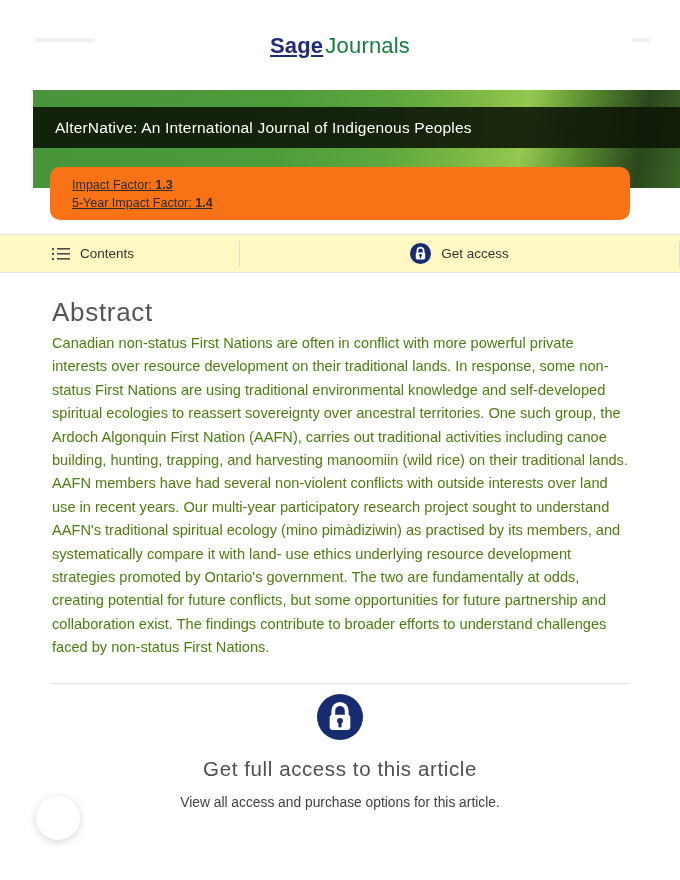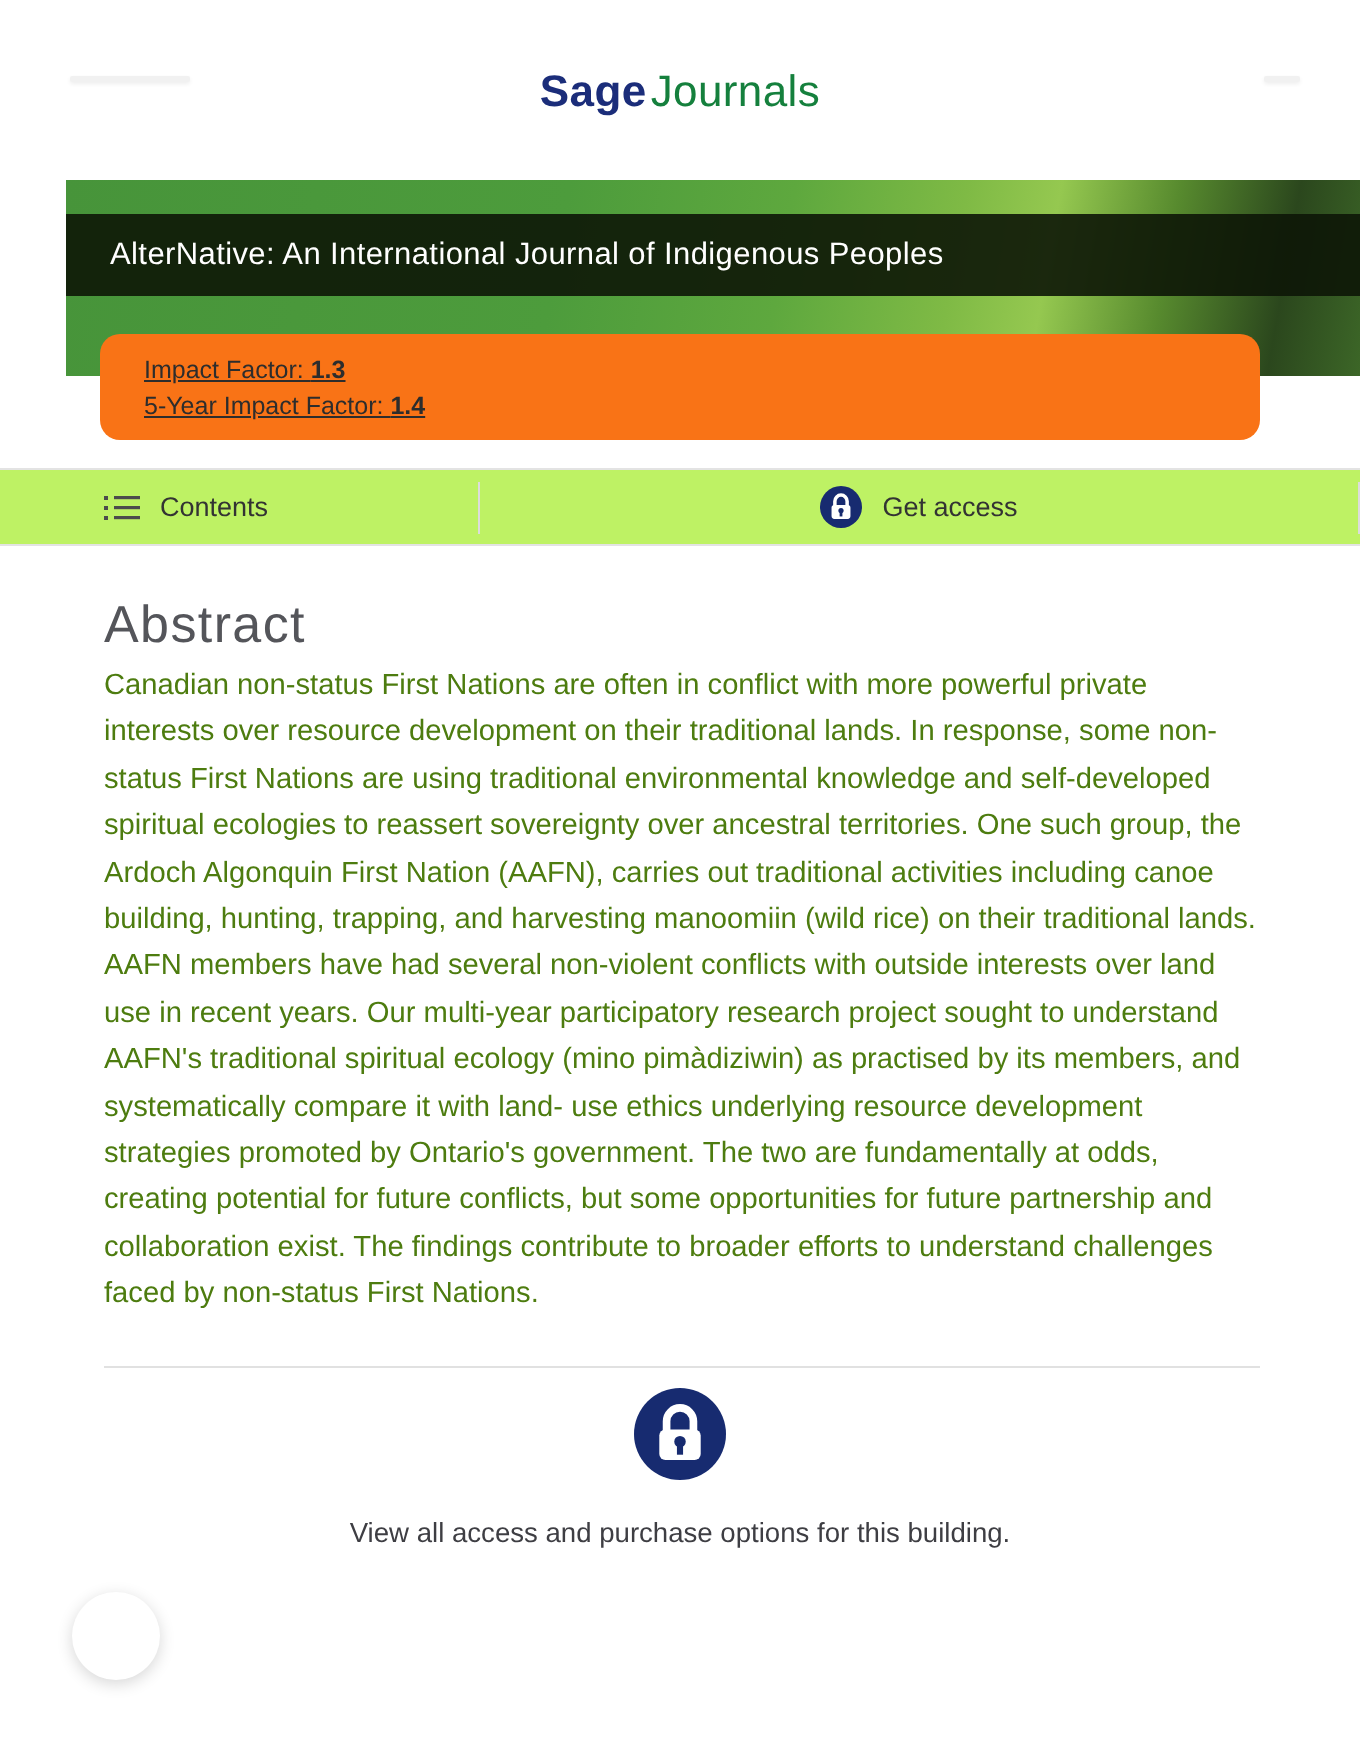--- a/index.html
+++ b/index.html
@@ -10,21 +10,21 @@
     overflow: hidden;
     font-family: "Liberation Sans", "DejaVu Sans", sans-serif;
   }
 
   
   .top-logo {
     position: absolute; top: 33px; left: 0; width: 680px;
     text-align: center; font-size: 22px; letter-spacing: 0.2px;
     cursor: pointer;
   }
-  .logo-sage { font-weight: 700; color: #1b2d7a; }
+  .logo-sage { font-weight: 700; color: #1b2d7a; text-decoration: underline; }
   .logo-journals { font-weight: 400; color: #15803d; margin-left: 2px; }
 
   .skeleton { position: absolute; background: #f1f1f1; box-shadow: 0 1px 2px rgba(0,0,0,0.07); border-radius: 1px; }
   .skeleton.left  { left: 35px;  top: 38px; width: 60px; height: 3px; }
   .skeleton.right { left: 632px; top: 38px; width: 18px; height: 3px; }
 
   
   .banner {
     position: absolute; left: 33px; top: 90px; width: 647px; height: 98px;
     background: linear-gradient(100deg,
@@ -51,21 +51,21 @@
   .metric-link {
     display: block; font-size: 12.5px; line-height: 18px;
     color: #2d2d2d; text-decoration: underline; cursor: pointer;
   }
   .metric-link b { font-weight: 700; }
 
   
   .toolbar {
     position: absolute; left: 0; top: 234px; width: 680px; height: 39px;
     border-top: 1px solid #e3e3e3; border-bottom: 1px solid #e3e3e3;
-    display: flex; align-items: stretch; background: #bef264;
+    display: flex; align-items: stretch; background: #fef9c3;
   }
   .tb-section { display: flex; align-items: center; gap: 10px; cursor: pointer; }
   .tb-left   { width: 239px; padding-left: 52px; }
   .tb-center { flex: 1; justify-content: center; }
   .tb-right  { width: 219px; justify-content: flex-end; padding-right: 50px; }
   .tb-div { width: 1px; height: 26px; align-self: center; background: #dcdcdc; }
   .tb-label { font-size: 13.5px; color: #333333; }
   .dots { display: flex; gap: 3px; align-items: center; }
   .dots i { width: 4px; height: 4px; border-radius: 50%; background: #1b2a6b; display: block; }
 
@@ -156,16 +156,17 @@
 <div class="access">
   <span class="access-badge">
     <svg width="46" height="46" viewBox="0 0 24 24">
       <circle cx="12" cy="12" r="12" fill="#172b70"></circle>
       <path d="M8.5 11.5 V8.7 a3.5 3.5 0 0 1 7 0 V11.5" stroke="#ffffff" stroke-width="2" fill="none"></path>
       <rect x="6.6" y="10.8" width="10.8" height="8" rx="1.6" fill="#ffffff"></rect>
       <circle cx="12" cy="14" r="1.5" fill="#172b70"></circle>
       <rect x="11.2" y="14.6" width="1.6" height="2.8" fill="#172b70"></rect>
     </svg>
   </span>
-  <div class="access-subtext">View all access and purchase options for this building.</div>
+  <div class="access-heading">Get full access to this article</div>
+  <div class="access-subtext">View all access and purchase options for this article.</div>
 </div>
 
 <button class="fab"></button>
 
 </body></html>

